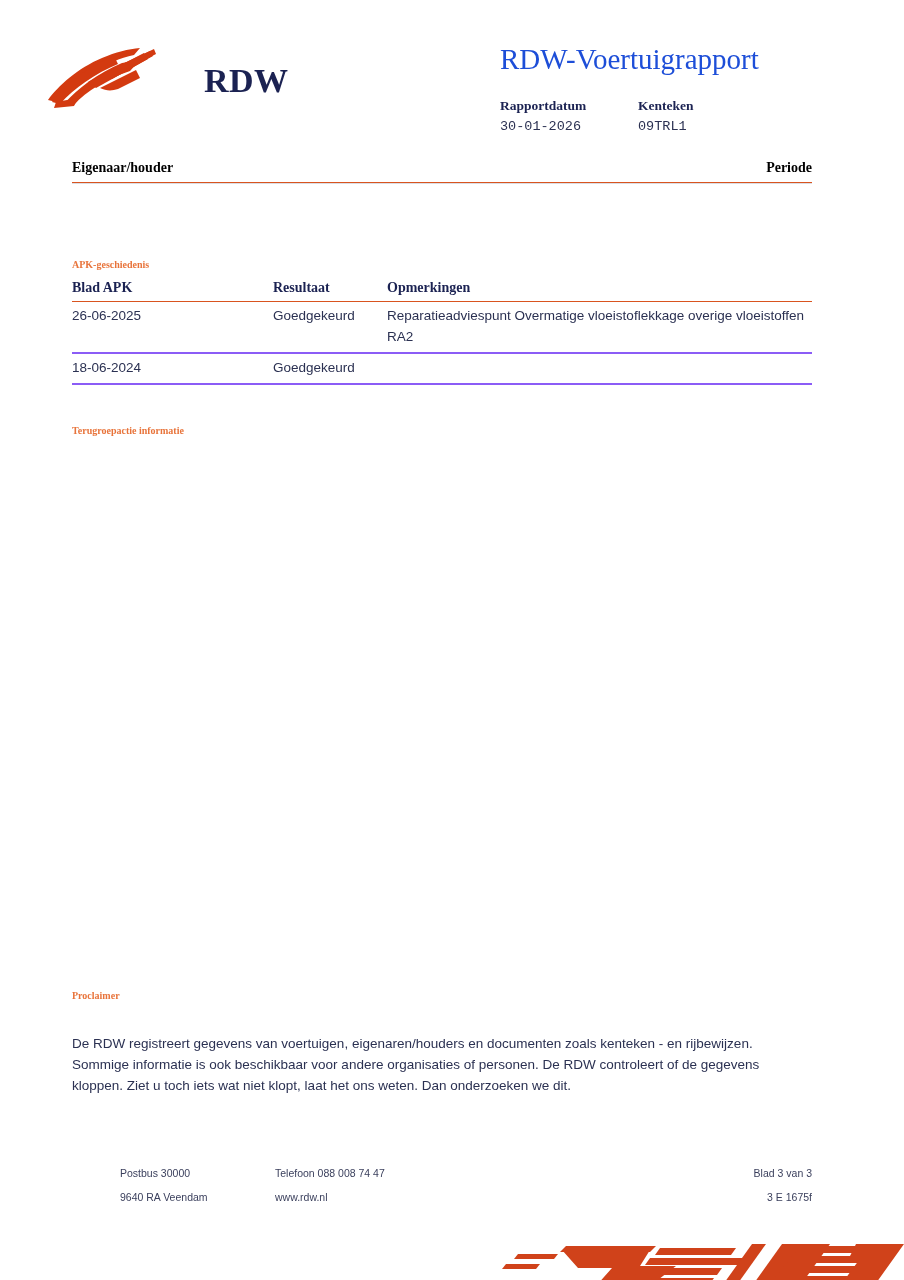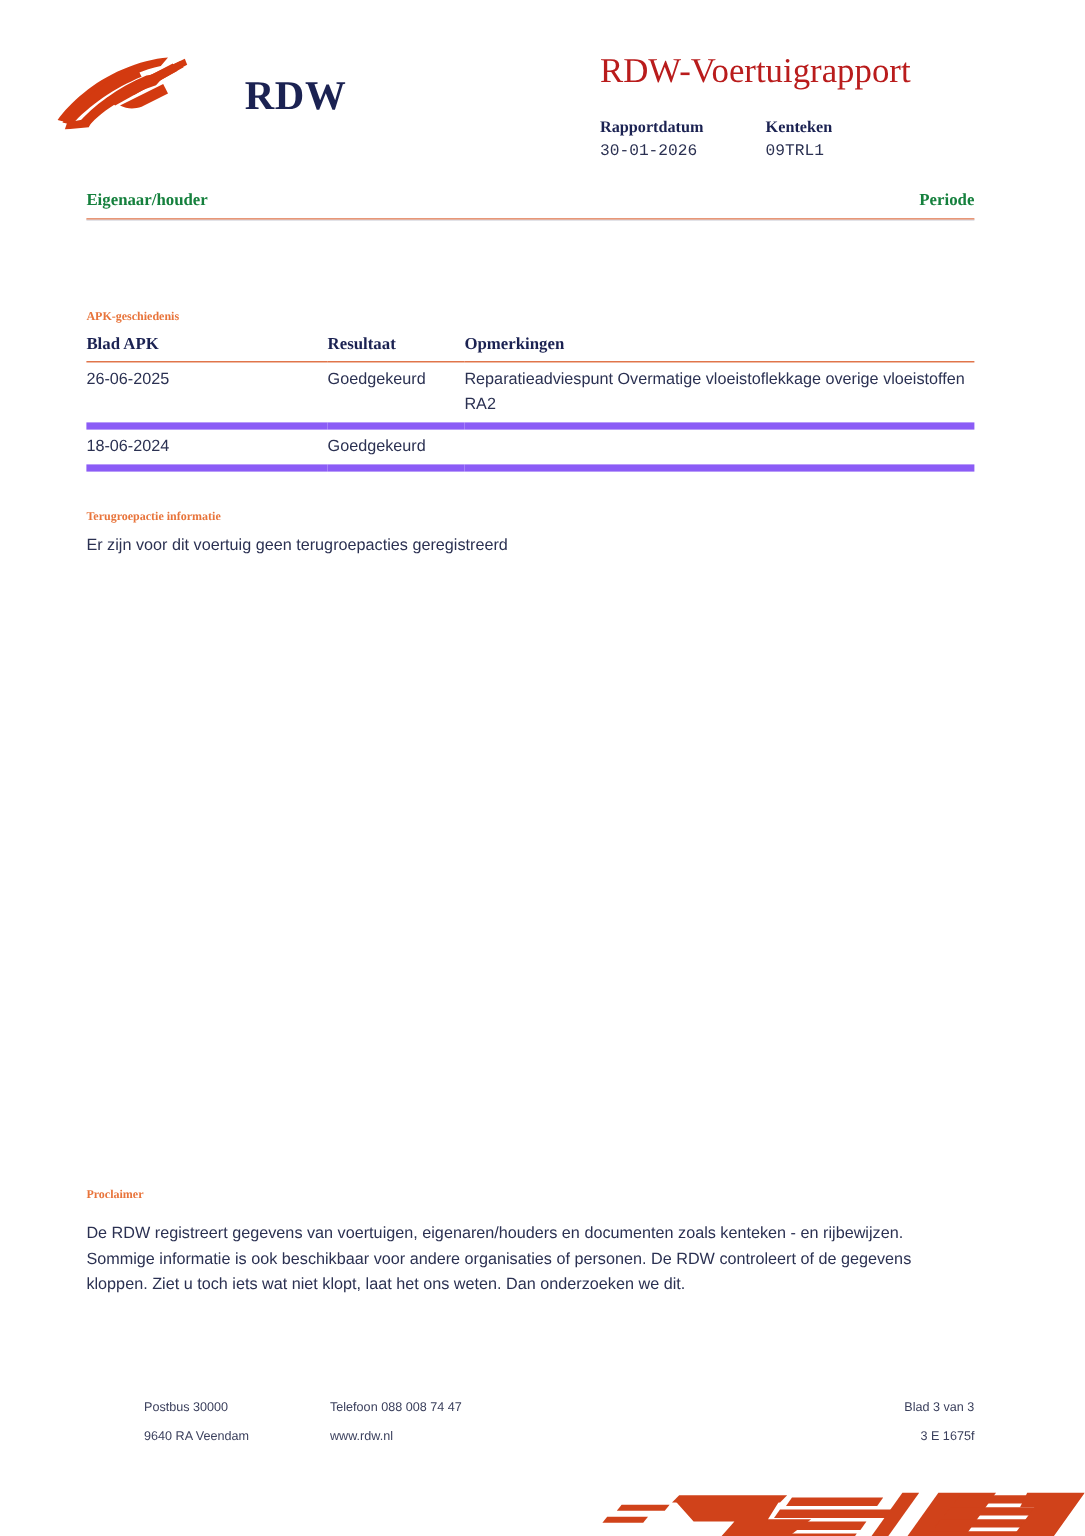--- a/index.html
+++ b/index.html
@@ -47,21 +47,21 @@
     color: #1b2252;
     line-height: 1;
   }
 
   .report-title {
     position: absolute;
     left: 500px;
     top: 44px;
     font-family: "Liberation Serif", serif;
     font-size: 29px;
-    color: #b91c1c;
+    color: #1d4ed8;
     line-height: 1.1;
     white-space: nowrap;
   }
 
   .meta {
     position: absolute;
     left: 500px;
     top: 98px;
     width: 330px;
   }
@@ -86,21 +86,21 @@
     line-height: 1.2;
     white-space: nowrap;
     font-family: Liberation Mono, monospace;
   }
 
   
   .section-head-serif {
     font-family: "Liberation Serif", serif;
     font-weight: 700;
     font-size: 14px;
-    color: #15803d;
+    color: #000000;
     line-height: 1.2;
   }
   .section-head-orange {
     font-family: "Liberation Serif", serif;
     font-weight: 700;
     font-size: 10px;
     color: #e8743b;
     line-height: 1.2;
   }
   .rule-orange {
@@ -162,21 +162,21 @@
     padding: 0 0 5px 0;
     vertical-align: bottom;
   }
   .apk-table thead tr { border-bottom: 1.6px solid #d9541f; }
   .apk-table td {
     font-size: 13.5px;
     color: #2b3152;
     line-height: 1.55;
     padding: 4px 0 4px 0;
     vertical-align: top;
-    border-bottom: 6px solid #8b5cf6;
+    border-bottom: 2px solid #8b5cf6;
   }
   .col-date { width: 201px; }
   .col-result { width: 114px; }
   .col-remarks { width: auto; }
 
   
   .recall-block {
     position: absolute;
     left: 72px;
     top: 425px;
@@ -185,21 +185,21 @@
   .recall-block .body-text { margin-top: 7px; }
 
   
   .disclaimer-block {
     position: absolute;
     left: 72px;
     top: 990px;
     width: 700px;
   }
   .disclaimer-block .body-text {
-    margin-top: 16px;
+    margin-top: 32px;
     line-height: 1.55;
   }
 
   
   .footer {
     position: absolute;
     left: 72px;
     top: 1168px;
     width: 740px;
     font-size: 10.5px;
@@ -289,21 +289,20 @@
           <td>18-06-2024</td>
           <td>Goedgekeurd</td>
           <td></td>
         </tr>
       </tbody>
     </table>
   </div>
 
   <div class="recall-block">
     <div class="section-head-orange">Terugroepactie informatie</div>
-    <div class="body-text">Er zijn voor dit voertuig geen terugroepacties geregistreerd</div>
   </div>
 
   <div class="disclaimer-block">
     <div class="section-head-orange">Proclaimer</div>
     <div class="body-text">De RDW registreert gegevens van voertuigen, eigenaren/houders en documenten zoals kenteken - en rijbewijzen. Sommige informatie is ook beschikbaar voor andere organisaties of personen. De RDW controleert of de gegevens kloppen. Ziet u toch iets wat niet klopt, laat het ons weten. Dan onderzoeken we dit.</div>
   </div>
 
   <div class="footer">
     <div class="footer-row">
       <div class="f-c1">Postbus 30000</div>

